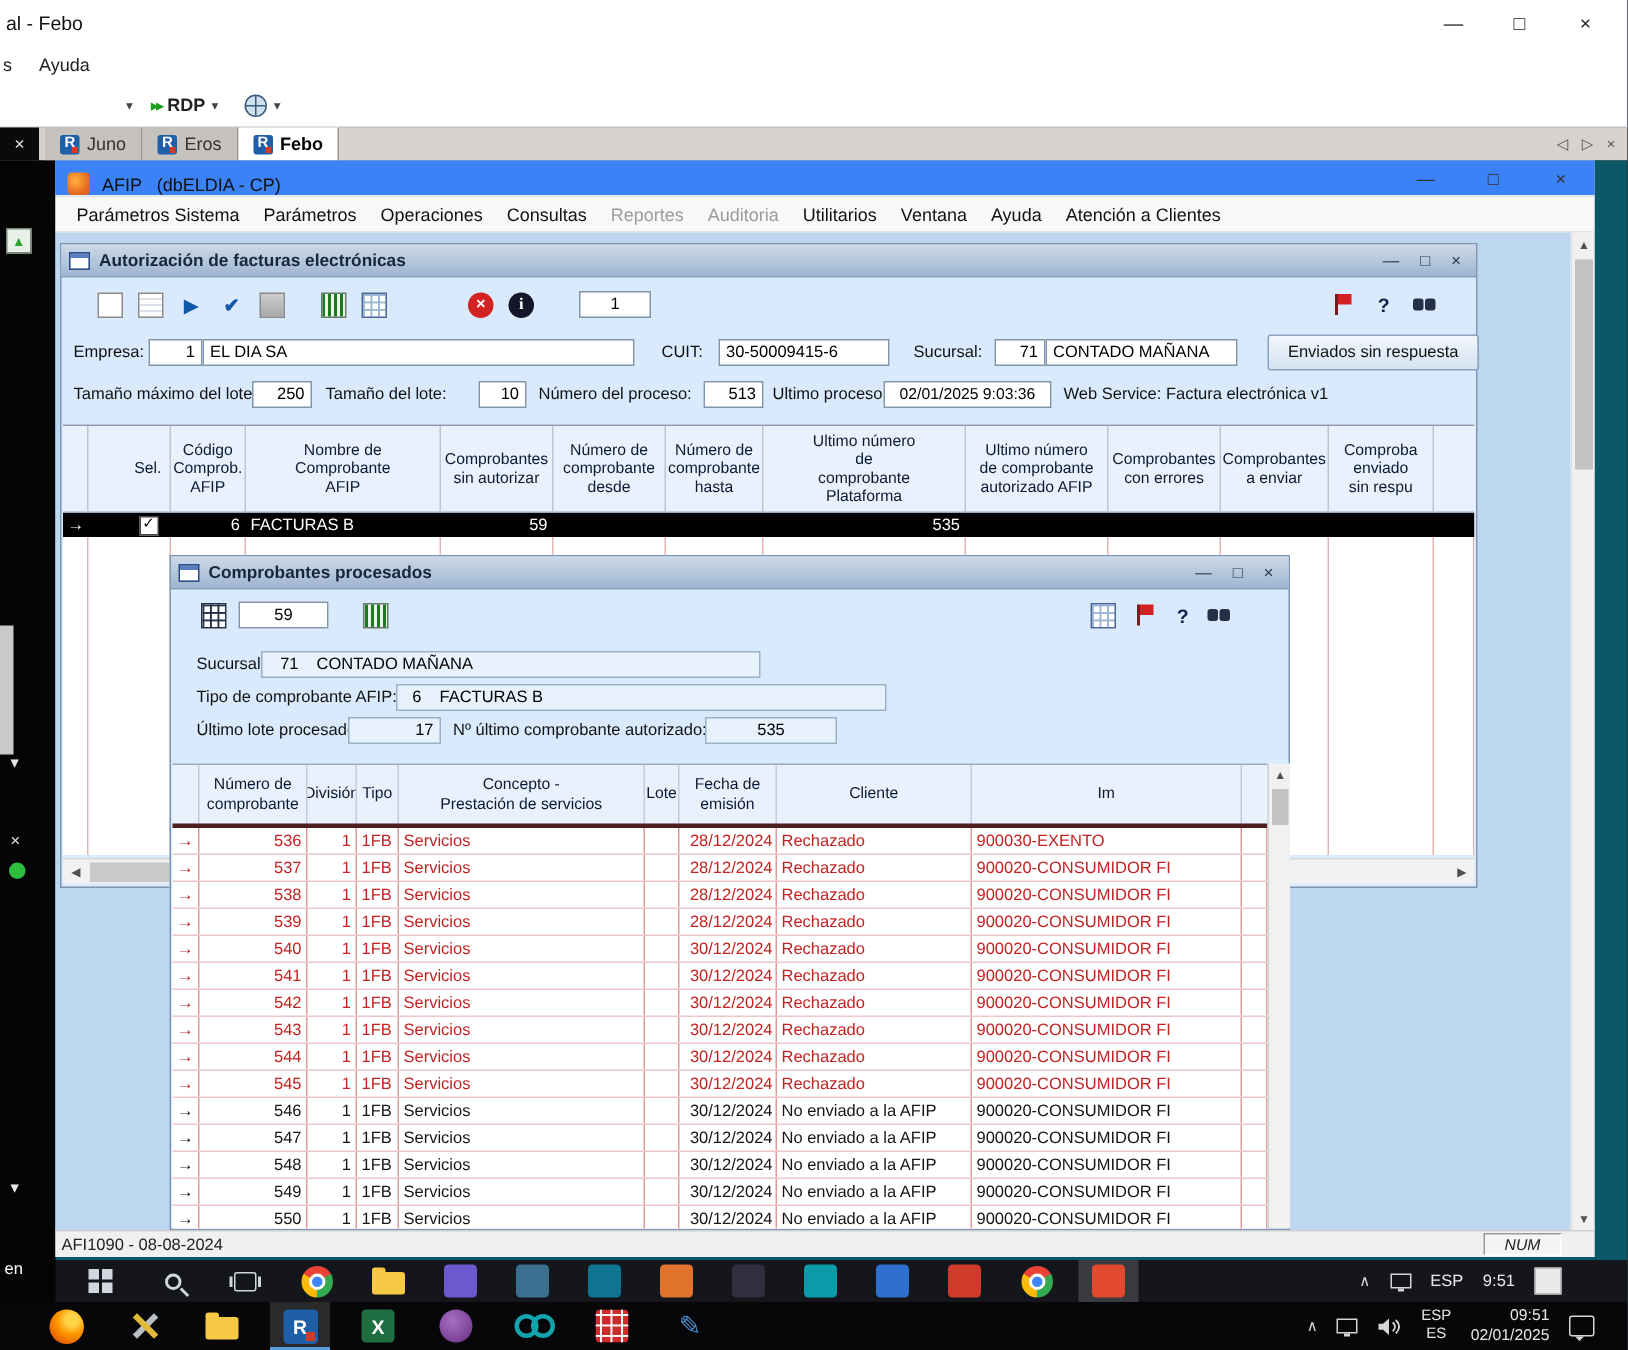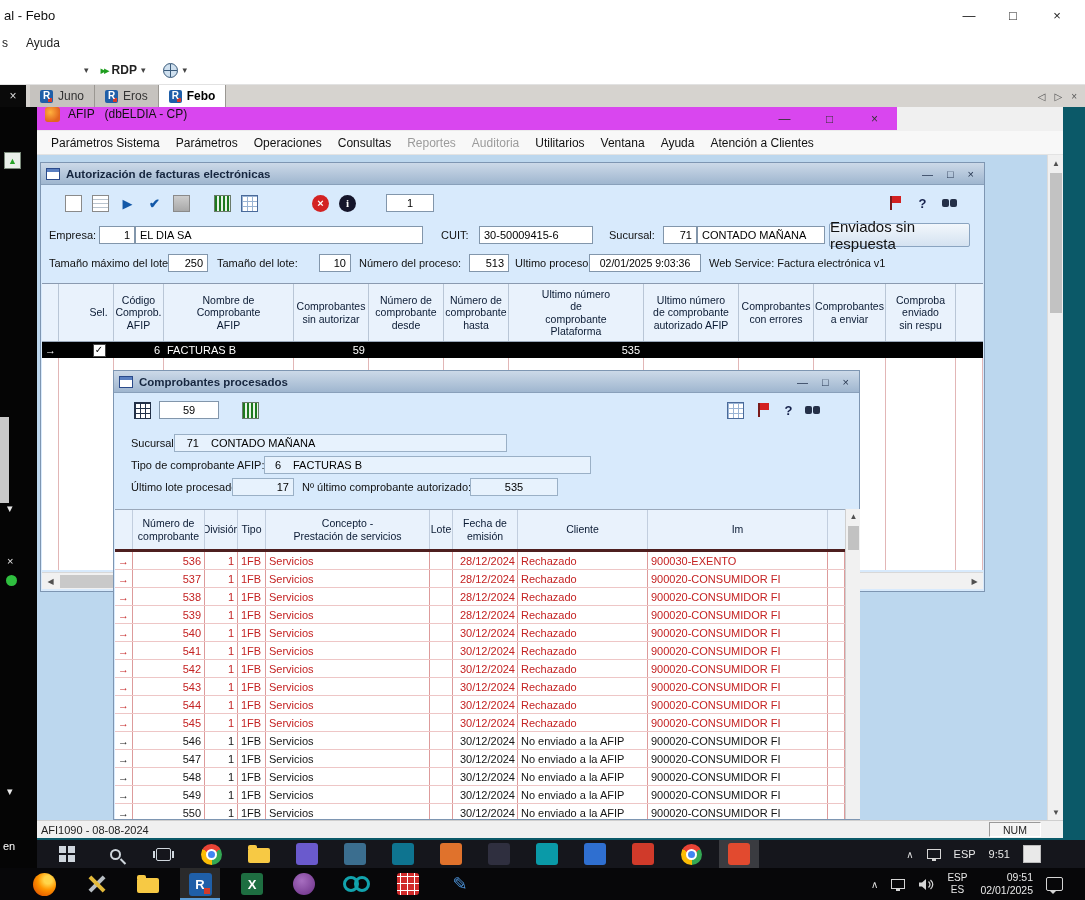--- a/index.html
+++ b/index.html
@@ -41,39 +41,39 @@
   .ls-bar{position:absolute;left:0;top:310px;width:9px;height:86px;background:#c9c9c9;}
   .ls-glyph{position:absolute;left:7px;color:#e8e8e8;font-size:11px;}
   .ls-dot{position:absolute;left:6px;top:468px;width:11px;height:11px;border-radius:50%;background:#2fbf3f;}
   .ls-en{position:absolute;left:3px;top:733px;color:#fff;font-size:11px;}
 
   
   .rdp-view{position:absolute;left:37px;top:107px;width:1048px;height:733px;background:var(--desktop-teal,#0b5968);}
 
   
   .afip{position:absolute;left:37px;top:107px;width:1026px;height:731px;background:#f0f0f0;}
-  .afip-titlebar{position:absolute;left:0;top:0;width:860px;height:24px;background:#d946ef;display:flex;align-items:flex-start;border-bottom:1px solid #ececec;}
+  .afip-titlebar{position:absolute;left:0;top:0;width:1026px;height:24px;background:#3b82f6;display:flex;align-items:flex-end;border-bottom:1px solid #ececec;}
   .afip-appicon{width:15px;height:15px;border-radius:3px;margin:0 8px 0 8px;background:radial-gradient(circle at 35% 35%,#ffb23e,#e2641e 70%);}
   .afip-title{font-size:12px;color:#111;white-space:pre;}
   .afip-controls{position:absolute;right:0;top:0;height:24px;display:flex;}
   .afip-controls span{width:45px;height:24px;display:flex;align-items:center;justify-content:center;font-size:12px;color:#333;}
   .afip-menubar{position:absolute;left:0;top:24px;width:1026px;height:24px;background:#f8f8f8;border-bottom:1px solid #e3e3e3;display:flex;align-items:center;padding-left:6px;font-size:12px;}
   .amenu-item{padding:0 8px;color:#111;}
   .amenu-item.disabled{color:#9b9b9b;}
   .mdi{position:absolute;left:0;top:48px;width:1010px;height:665px;background:#bcd7ee;overflow:hidden;}
 
   
   .afip-vscroll{position:absolute;left:1010px;top:48px;width:16px;height:665px;background:#f0f0f0;border-left:1px solid #dcdcdc;}
   .vs-arrow{position:absolute;left:0;width:16px;height:16px;display:flex;align-items:center;justify-content:center;font-size:8px;color:#505050;}
   .afip-vscroll .thumb{position:absolute;left:2px;top:18px;width:12px;height:140px;background:#c2c2c2;}
 
   
   .afip-statusbar{position:absolute;left:0;top:713px;width:1026px;height:18px;background:#f0f0f0;border-top:1px solid #cfcfcf;display:flex;align-items:center;font-size:11px;color:#222;}
   .sb-left{margin-left:4px;}
-  .sb-num{position:absolute;right:22px;width:52px;height:15px;border:1px solid;border-color:#9a9a9a #fff #fff #9a9a9a;display:flex;align-items:center;justify-content:center;font-size:10.5px;background:#f4f4f4;}
+  .sb-num{position:absolute;right:22px;width:52px;height:15px;border:1px solid;border-color:#9a9a9a #fff #fff #9a9a9a;display:flex;align-items:center;justify-content:center;font-size:10.5px;background:#f4f4f4;font-style:italic;}
 
   
   .cw-titlebar{position:absolute;left:0;top:0;right:0;height:22px;background:linear-gradient(var(--titlebar-top,#ccd9e8),var(--titlebar-bottom,#9fb6cf));display:flex;align-items:center;border-bottom:1px solid #89a0ba;}
   .win-grid-icon{width:14px;height:12px;margin:0 6px 0 5px;border:1px solid #2a4a8a;background:linear-gradient(#5a7fc0 0 3px,#fff 3px);flex:none;}
   .cw-title{font-size:11.5px;color:#16263f;font-weight:bold;}
   .cw-controls{margin-left:auto;display:flex;gap:14px;padding-right:10px;font-size:11px;color:#25354f;}
   .field{position:absolute;background:#fff;border:1px solid #8296ab;height:18px;font-size:11px;display:flex;align-items:center;padding:0 4px;overflow:hidden;white-space:nowrap;}
   .field.num{justify-content:flex-end;}
   .field.ctr{justify-content:center;}
   .lbl{position:absolute;font-size:11px;white-space:nowrap;color:#111;}
@@ -100,21 +100,21 @@
   .ic-binoc::before{content:"";position:absolute;left:1px;top:4px;width:7px;height:8px;background:#253048;border-radius:2px;box-shadow:8px 0 0 #253048;}
   .tb-field{background:#fff;border:1px solid #8296ab;height:18px;font-size:11px;display:flex;align-items:center;justify-content:center;flex:none;}
   .cbx{width:13px;height:13px;background:#fff;border:1px solid #444;display:flex;align-items:center;justify-content:center;font-size:10px;color:#000;line-height:1;}
 
   
   .auth{position:absolute;left:3px;top:7px;width:945px;height:430px;background:#d8eafc;border:1px solid #7e96b2;}
   .aw-toolbar{position:absolute;left:0;top:28px;right:0;height:24px;display:flex;align-items:center;gap:10px;padding-left:24px;}
   .sp1{margin-left:14px;}
   .sp2{margin-left:44px;}
   .tb-spacer{flex:1;}
-  .btn{position:absolute;background:linear-gradient(#f2f7fc,#d4e2f1);border:1px solid #8aa4c0;border-radius:2px;font-size:15px;display:flex;align-items:center;justify-content:center;color:#111;}
+  .btn{position:absolute;background:linear-gradient(#f2f7fc,#d4e2f1);border:1px solid #8aa4c0;border-radius:2px;font-size:11px;display:flex;align-items:center;justify-content:center;color:#111;margin-left:16px;}
 
   .agrid{position:absolute;left:1px;top:120px;width:941px;height:287px;background:#fff;border-top:1px solid #8a9ab0;display:flex;flex-direction:column;overflow:hidden;}
   .arow{display:flex;width:100%;}
   .arow > span{flex:none;display:flex;align-items:center;overflow:hidden;}
   .arow > span:nth-child(1){width:17px;}
   .arow > span:nth-child(2){width:30px;margin-left:25px;}
   .arow > span:nth-child(3){width:50px;}
   .arow > span:nth-child(4){width:130px;}
   .arow > span:nth-child(5){width:75px;}
   .arow > span:nth-child(6){width:75px;}

